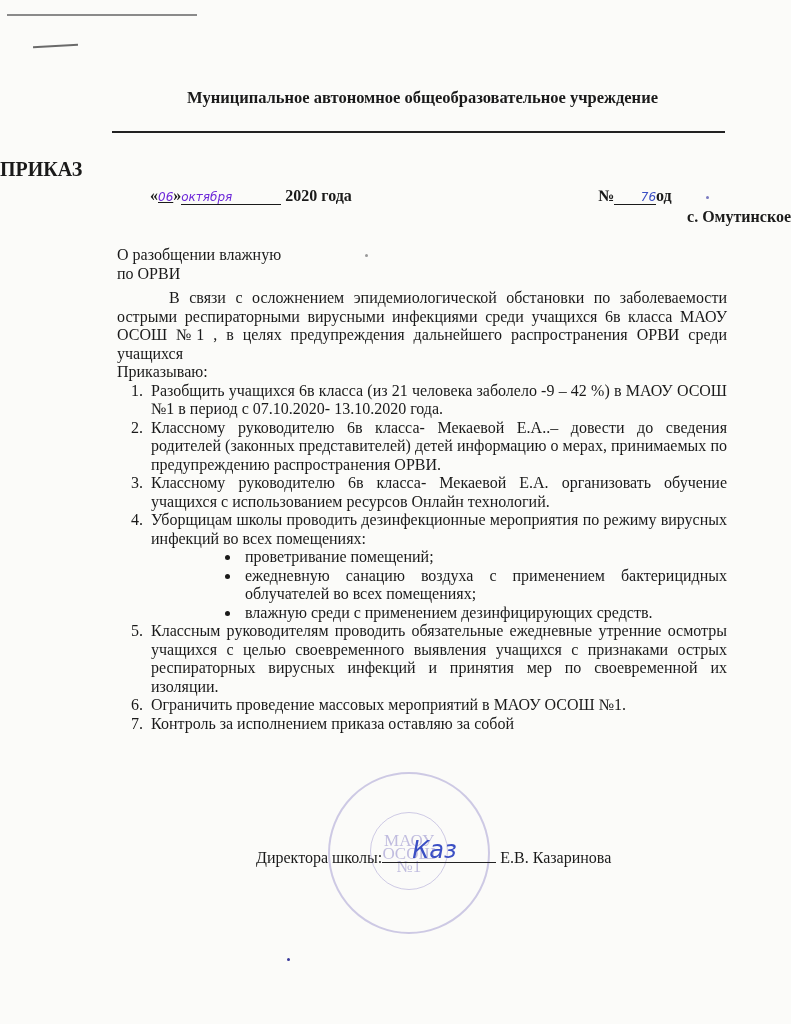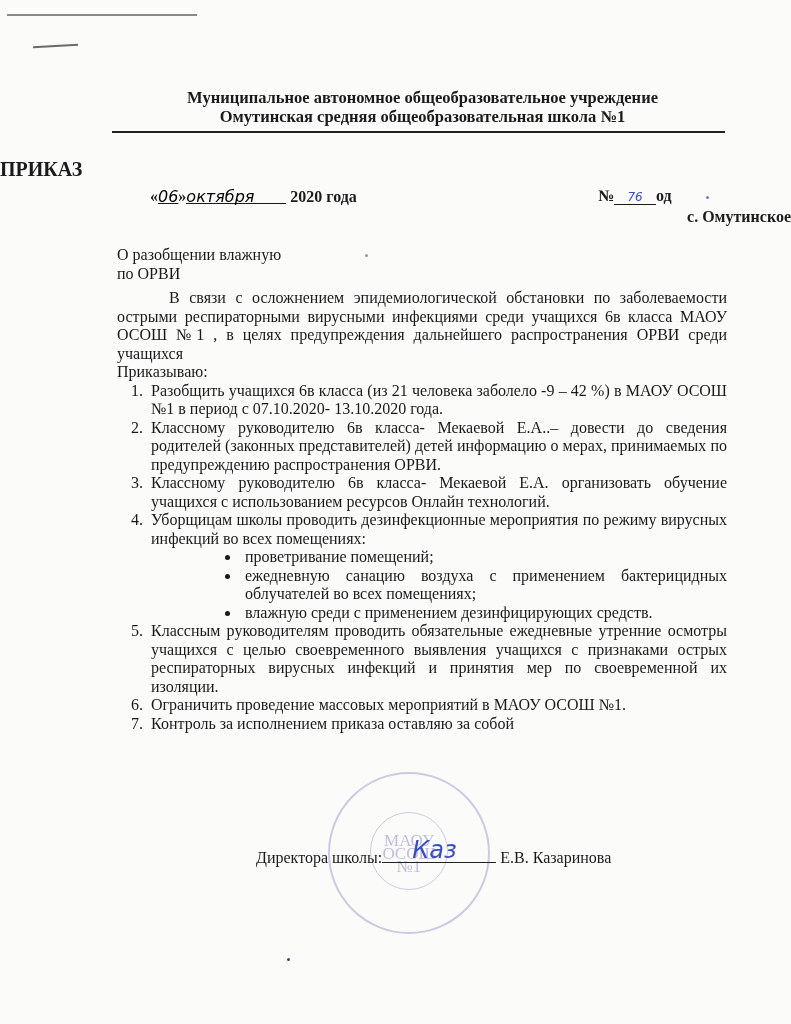--- a/index.html
+++ b/index.html
@@ -4,23 +4,23 @@
 <style>
   html, body { margin:0; padding:0; }
   body { width:791px; height:1024px; background:#fbfbf9; position:relative; overflow:hidden;
          font-family:"Liberation Serif", serif; color:#1a1a1a; }
   .scanline { position:absolute; left:7px; top:14px; width:190px; height:2px; background:#8a8a8a; }
   .scanmark { position:absolute; left:33px; top:45px; width:45px; height:2px; background:#6a6a6a; transform:rotate(-3deg); }
   .org { position:absolute; left:110px; top:88px; width:625px; text-align:center; font-weight:bold; font-size:16.5px; line-height:19px; }
   .org-rule { position:absolute; left:112px; top:131px; width:613px; height:2px; background:#222; }
   .title { position:absolute; left:0; width:791px; top:158px; text-align:left; font-weight:bold; font-size:20px; }
   .dateline { position:absolute; left:150px; top:187px; font-weight:bold; font-size:16px; }
-  .dateline .hw { color:#000000; font-family:"DejaVu Sans", sans-serif; font-style:italic; font-weight:normal; font-size:16px; text-decoration:underline; text-decoration-color:#1a1a1a; }
+  .dateline .hw { color:#6d28d9; font-family:"DejaVu Sans", sans-serif; font-style:italic; font-weight:normal; font-size:12px; text-decoration:underline; text-decoration-color:#1a1a1a; }
   .numline { position:absolute; left:598px; top:187px; font-weight:bold; font-size:16px; }
-  .numline .hw { color:#3b4fc4; font-family:"DejaVu Sans", sans-serif; font-style:italic; font-weight:normal; font-size:12px; display:inline-block; width:42px; text-align:center; border-bottom:1px solid #1a1a1a; line-height:13px; }
+  .numline .hw { color:#3b4fc4; font-family:"DejaVu Sans", sans-serif; font-style:italic; font-weight:normal; font-size:12px; display:inline-block; width:42px; text-align:right; border-bottom:1px solid #1a1a1a; line-height:13px; }
   .place { position:absolute; left:0; width:791px; top:208px; text-align:right; font-weight:bold; font-size:16px; }
   .subject { position:absolute; left:117px; top:245px; font-size:16px; line-height:19px; }
   .body { position:absolute; left:117px; width:610px; font-size:16px; line-height:18.5px; }
   .para { top:289px; text-indent:52px; text-align:justify; }
   .order { top:363px; }
   ol.items { margin:0; padding-left:30px; }
   ol.items li { text-align:justify; padding-left:4px; }
   ul.bul { margin:0; padding-left:35px; list-style:disc; margin-left:55px; }
   ul.bul li { text-align:justify; }
   .sig { position:absolute; left:256px; top:848px; font-size:16px; }
@@ -34,21 +34,20 @@
   .dot { position:absolute; width:3px; height:3px; border-radius:50%; background:#3a3a9a; }
 </style>
 </head>
 <body>
 
 <div class="scanline"></div>
 <div class="scanmark"></div>
 
 <div class="org">
   <div>Муниципальное автономное общеобразовательное учреждение</div>
-  <div>Омутинская средняя общеобразовательная школа №1</div>
 </div>
 <div class="org-rule"></div>
 
 <div class="title">ПРИКАЗ</div>
 
 <div class="dateline">
   <span>«</span><span class="hw">06</span><span>»</span><span class="hw" style="display:inline-block;width:100px;border-bottom:1px solid #1a1a1a;text-decoration:none;line-height:13px;">октября</span><span> 2020  года</span>
 </div>
 
 <div class="numline">

